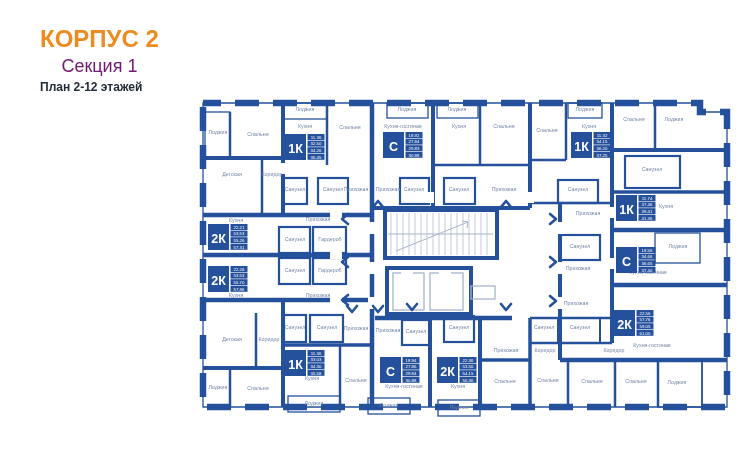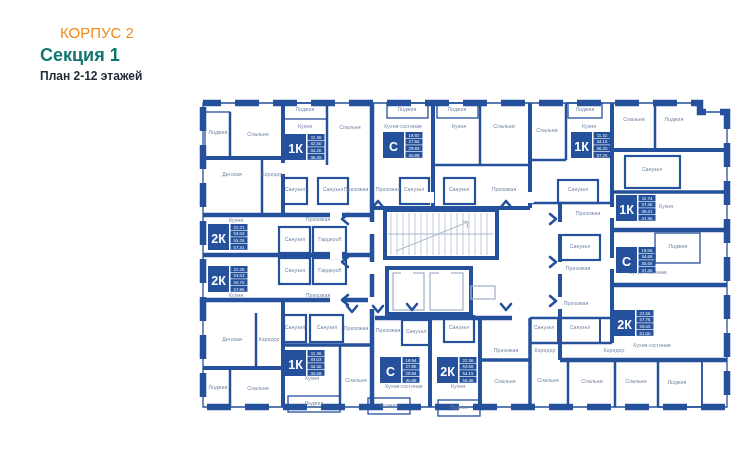--- a/index.html
+++ b/index.html
@@ -1,20 +1,20 @@
 <!DOCTYPE html>
 <html><head>
 <meta charset="utf-8">
 <style>
   html,body{margin:0;padding:0;background:#fff;}
   .canvas{position:relative;width:740px;height:472px;background:#ffffff;
           font-family:"Liberation Sans",sans-serif;overflow:hidden;}
   .plan-header{position:absolute;left:40px;top:24px;z-index:2;}
-  .building-title{font-size:15px;font-weight:normal;color:#ee8b1e;line-height:1.25;margin-left:20px;}
-  .section-title{font-size:18px;font-weight:bold;color:#0f766e;line-height:1.35;}
+  .building-title{font-size:24px;font-weight:bold;color:#ee8b1e;line-height:1.25;}
+  .section-title{font-size:18px;font-weight:normal;color:#701a75;line-height:1.35;text-align:center;}
   .floors-subtitle{font-size:12px;font-weight:bold;color:#222b38;line-height:1.5;}
   svg{position:absolute;left:0;top:0;}
   text{font-family:"Liberation Sans",sans-serif;}
 </style>
 </head>
 <body>
 
 <div class="canvas">
   <div class="plan-header">
     <div class="building-title">КОРПУС 2</div>

